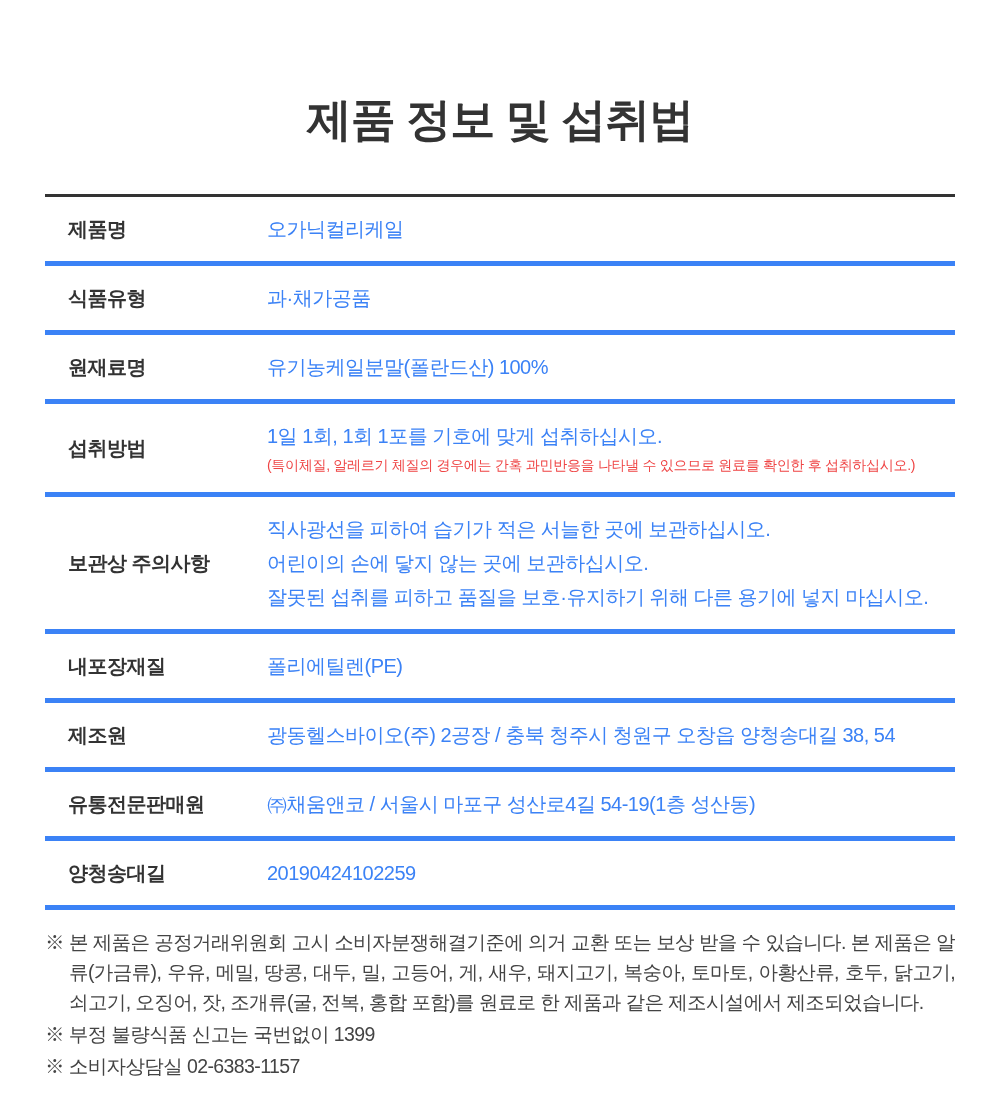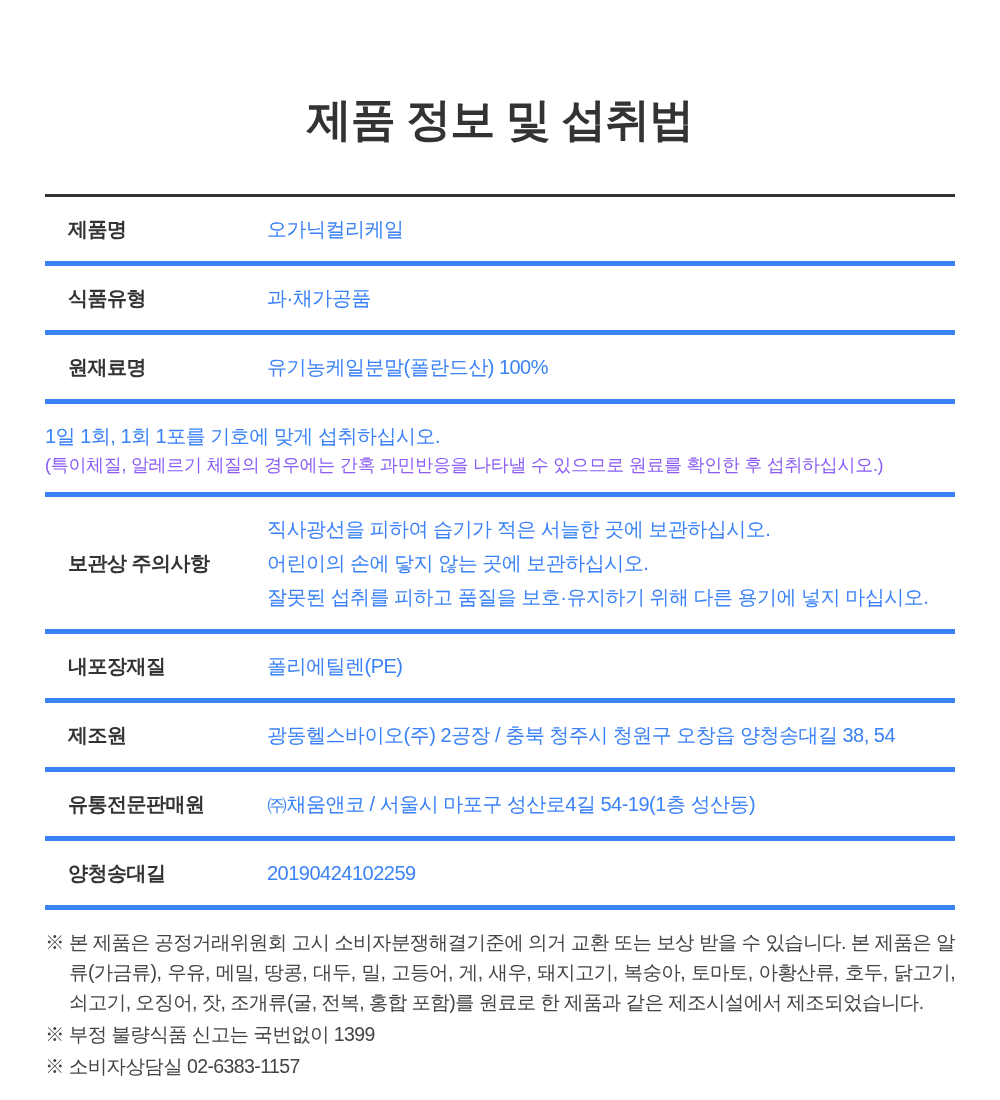--- a/index.html
+++ b/index.html
@@ -40,22 +40,22 @@
     line-height: 34px;
   }
   .value { flex: 1 1 auto; min-width: 0; }
   .vline {
     font-size: 20px;
     color: #3b82f6;
     letter-spacing: -0.5px;
     line-height: 34px;
   }
   .vnote {
-    font-size: 18px;
-    color: #8b5cf6;
+    font-size: 14px;
+    color: #ef4444;
     letter-spacing: -0.3px;
     line-height: 24px;
   }
   .footnotes { margin-top: 17px; }
   .footnote {
     font-size: 19.5px;
     color: #444444;
     letter-spacing: -0.6px;
     line-height: 30px;
     padding-left: 24px;
@@ -83,20 +83,21 @@
           <div class="vline">과·채가공품</div>
         </div>
       </div>
       <div class="row">
         <div class="label">원재료명</div>
         <div class="value">
           <div class="vline">유기농케일분말(폴란드산) 100%</div>
         </div>
       </div>
       <div class="row">
+        <div class="label">섭취방법</div>
         <div class="value">
           <div class="vline">1일 1회, 1회 1포를 기호에 맞게 섭취하십시오.</div>
           <div class="vnote">(특이체질, 알레르기 체질의 경우에는 간혹 과민반응을 나타낼 수 있으므로 원료를 확인한 후 섭취하십시오.)</div>
         </div>
       </div>
       <div class="row top">
         <div class="label">보관상 주의사항</div>
         <div class="value">
           <div class="vline">직사광선을 피하여 습기가 적은 서늘한 곳에 보관하십시오.</div>
           <div class="vline">어린이의 손에 닿지 않는 곳에 보관하십시오.</div>

